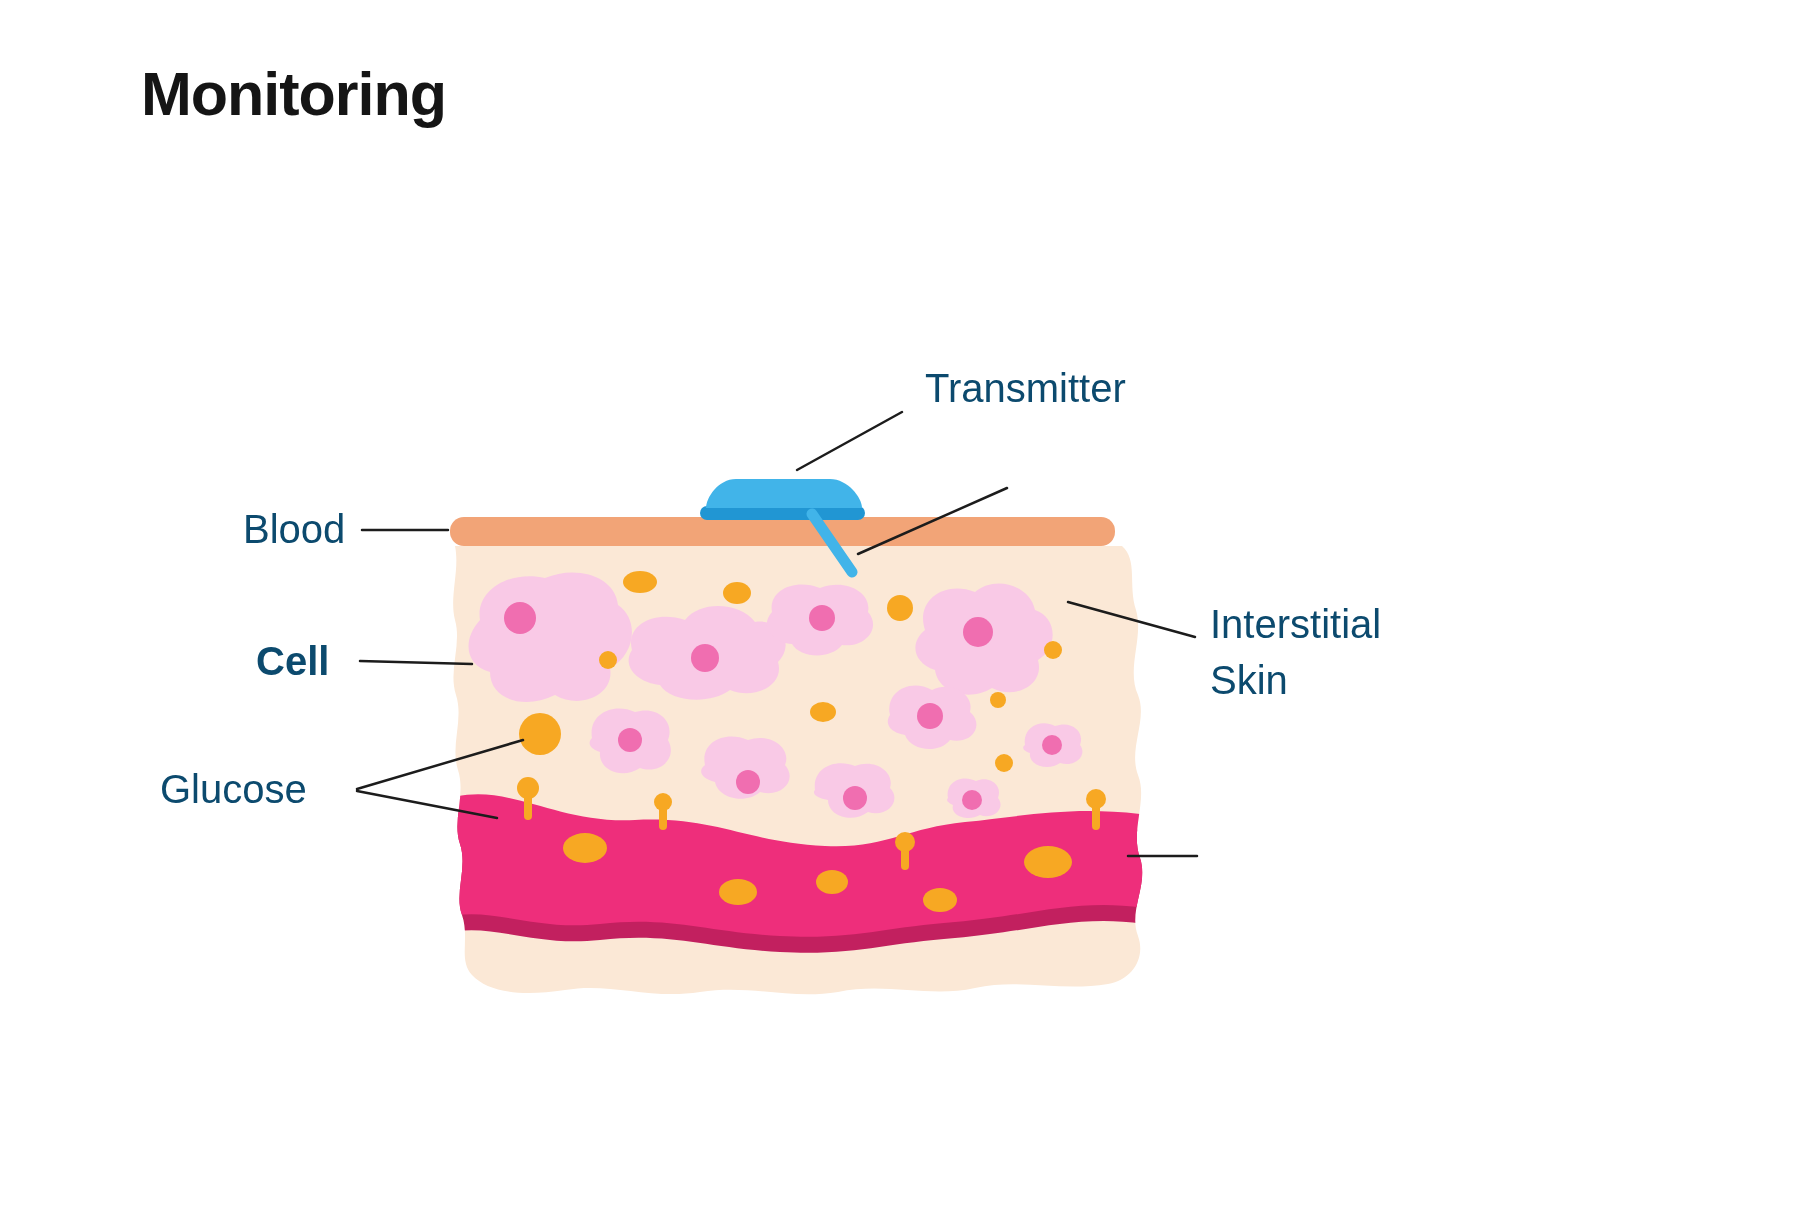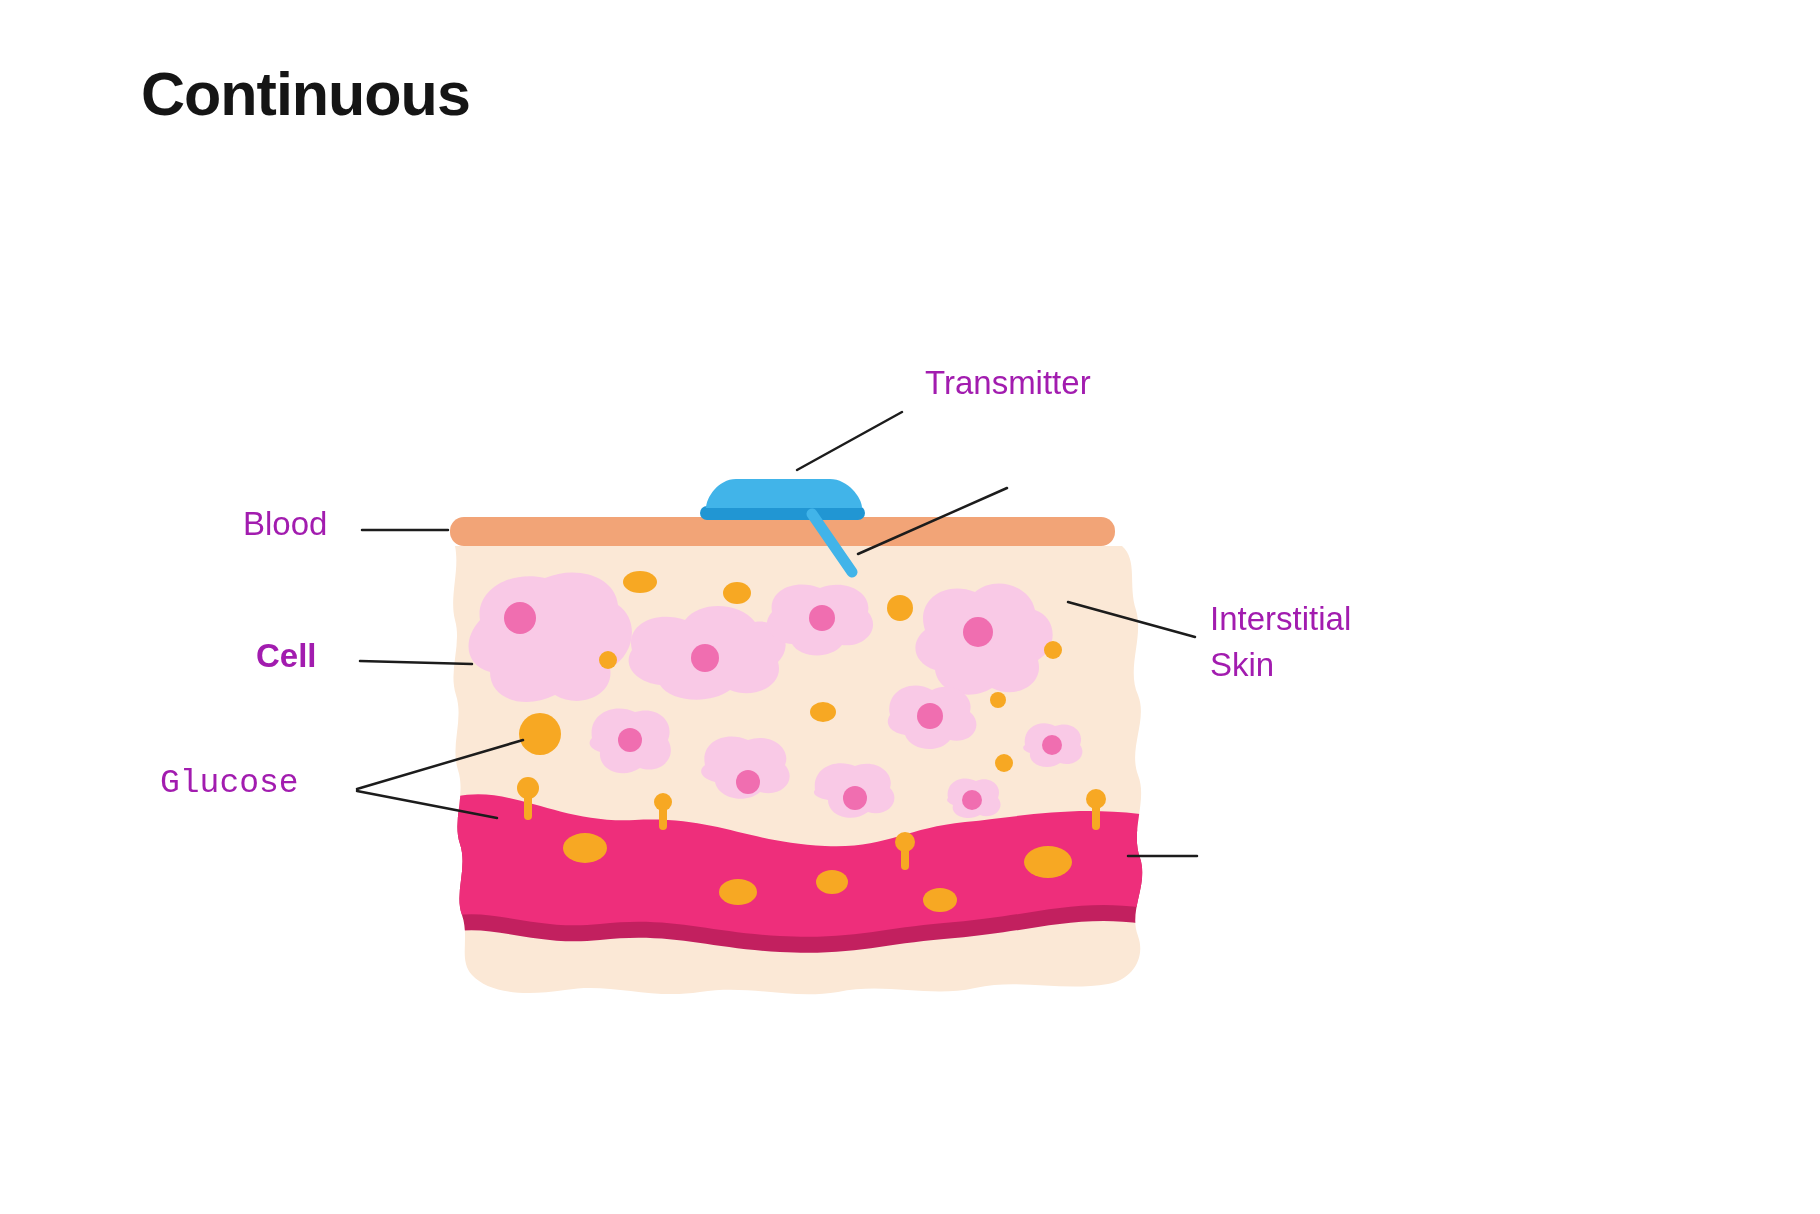--- a/index.html
+++ b/index.html
@@ -11,28 +11,28 @@
     font-family:"Liberation Sans", sans-serif;
   }
   .diagram-svg{position:absolute;left:0;top:0;}
   .title{
     position:absolute;left:141px;top:52px;
     font-size:61px;font-weight:700;color:#151515;
     line-height:1.38;letter-spacing:-1px;
   }
   .lbl{
     position:absolute;
-    font-size:33px;color:#a21caf;
+    font-size:40px;color:#0c4a6e;
     line-height:1.4;white-space:pre-line;
   }
   .lbl-transmitter{left:925px;top:360px;}
   .lbl-glucose-sensor{left:1020px;top:436px;}
   .lbl-skin{left:243px;top:501px;}
   .lbl-cell{left:256px;top:633px;font-weight:bold;}
-  .lbl-glucose{left:160px;top:761px;font-family:Liberation Mono, monospace;}
+  .lbl-glucose{left:160px;top:761px;}
   .lbl-interstitial{left:1210px;top:596px;}
   .lbl-blood-vessel{left:1210px;top:818px;}
 </style>
 </head>
 <body>
 
 <div class="stage">
 
   <svg class="diagram-svg" width="1820" height="1214" viewBox="0 0 1820 1214">
     <defs>
@@ -131,21 +131,21 @@
       <line x1="362" y1="530" x2="448" y2="530"></line>
       <line x1="360" y1="661" x2="472" y2="664"></line>
       <line x1="357" y1="789" x2="523" y2="740"></line>
       <line x1="357" y1="791" x2="497" y2="818"></line>
       <line x1="1195" y1="637" x2="1068" y2="602"></line>
       <line x1="1197" y1="856" x2="1128" y2="856"></line>
     </g>
   </svg>
 
   <div class="title">
-    <div>Continuous</div>
+    <div>Monitoring</div>
   </div>
 
   <div class="lbl lbl-transmitter">Transmitter</div>
   <div class="lbl lbl-skin">Blood</div>
   <div class="lbl lbl-cell">Cell</div>
   <div class="lbl lbl-glucose">Glucose</div>
   <div class="lbl lbl-interstitial">Interstitial
 Skin</div>
 
 </div>

